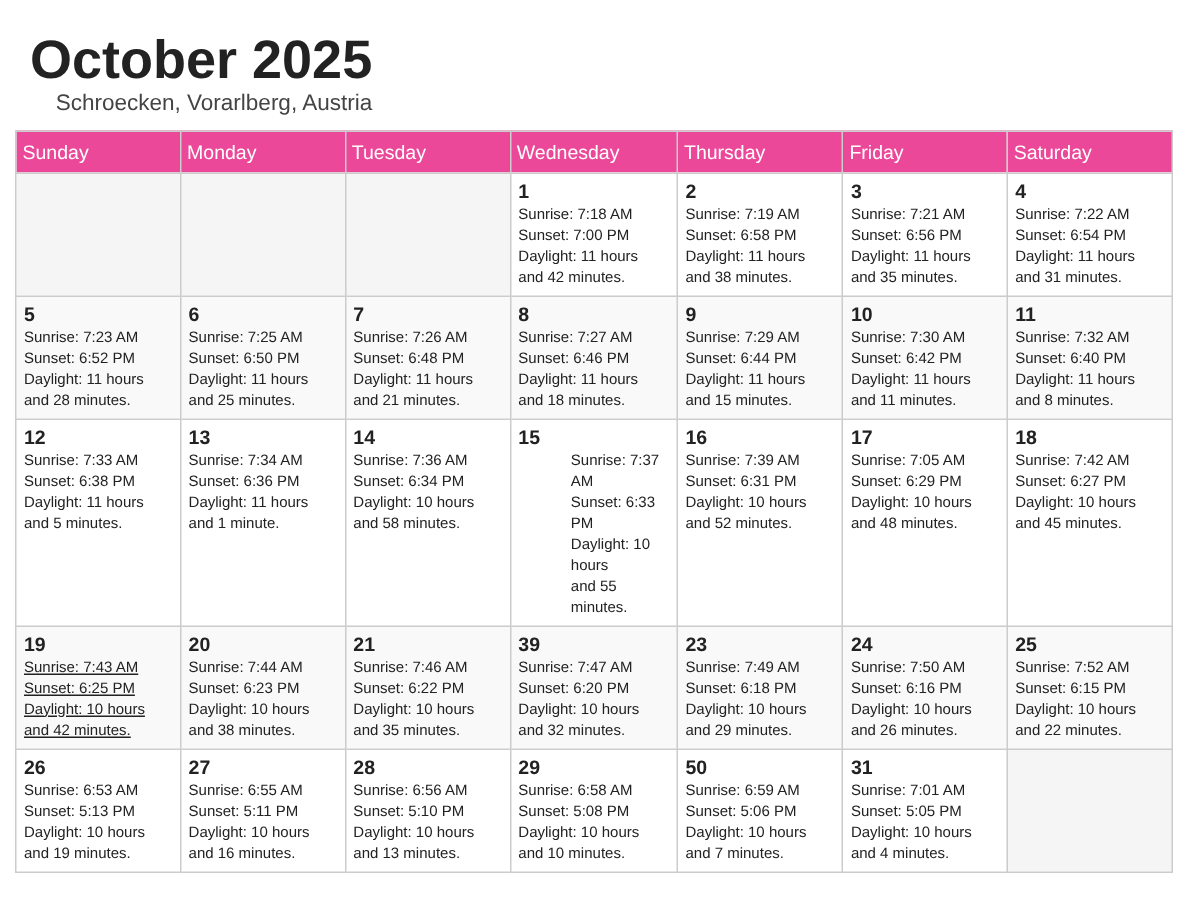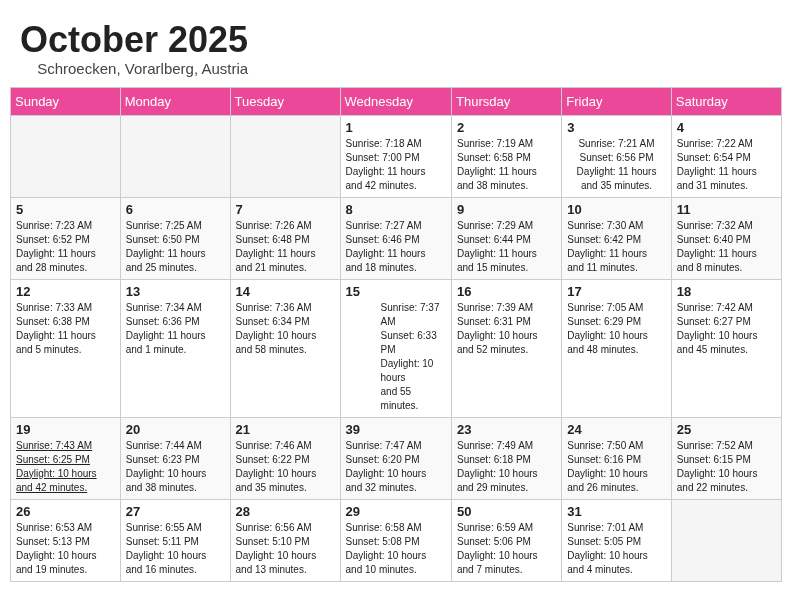--- a/index.html
+++ b/index.html
@@ -134,21 +134,21 @@
         </td>
         <td>
           <span class="day-number">2</span>
           <div class="day-info" style="white-space: pre-line;">Sunrise: 7:19 AM
 Sunset: 6:58 PM
 Daylight: 11 hours
 and 38 minutes.</div>
         </td>
         <td>
           <span class="day-number">3</span>
-          <div class="day-info" style="white-space: pre-line; text-align: center;">Sunrise: 7:21 AM
+          <div class="day-info" style="white-space: pre-line;">Sunrise: 7:21 AM
 Sunset: 6:56 PM
 Daylight: 11 hours
 and 35 minutes.</div>
         </td>
         <td>
           <span class="day-number">4</span>
           <div class="day-info" style="white-space: pre-line;">Sunrise: 7:22 AM
 Sunset: 6:54 PM
 Daylight: 11 hours
 and 31 minutes.</div>

